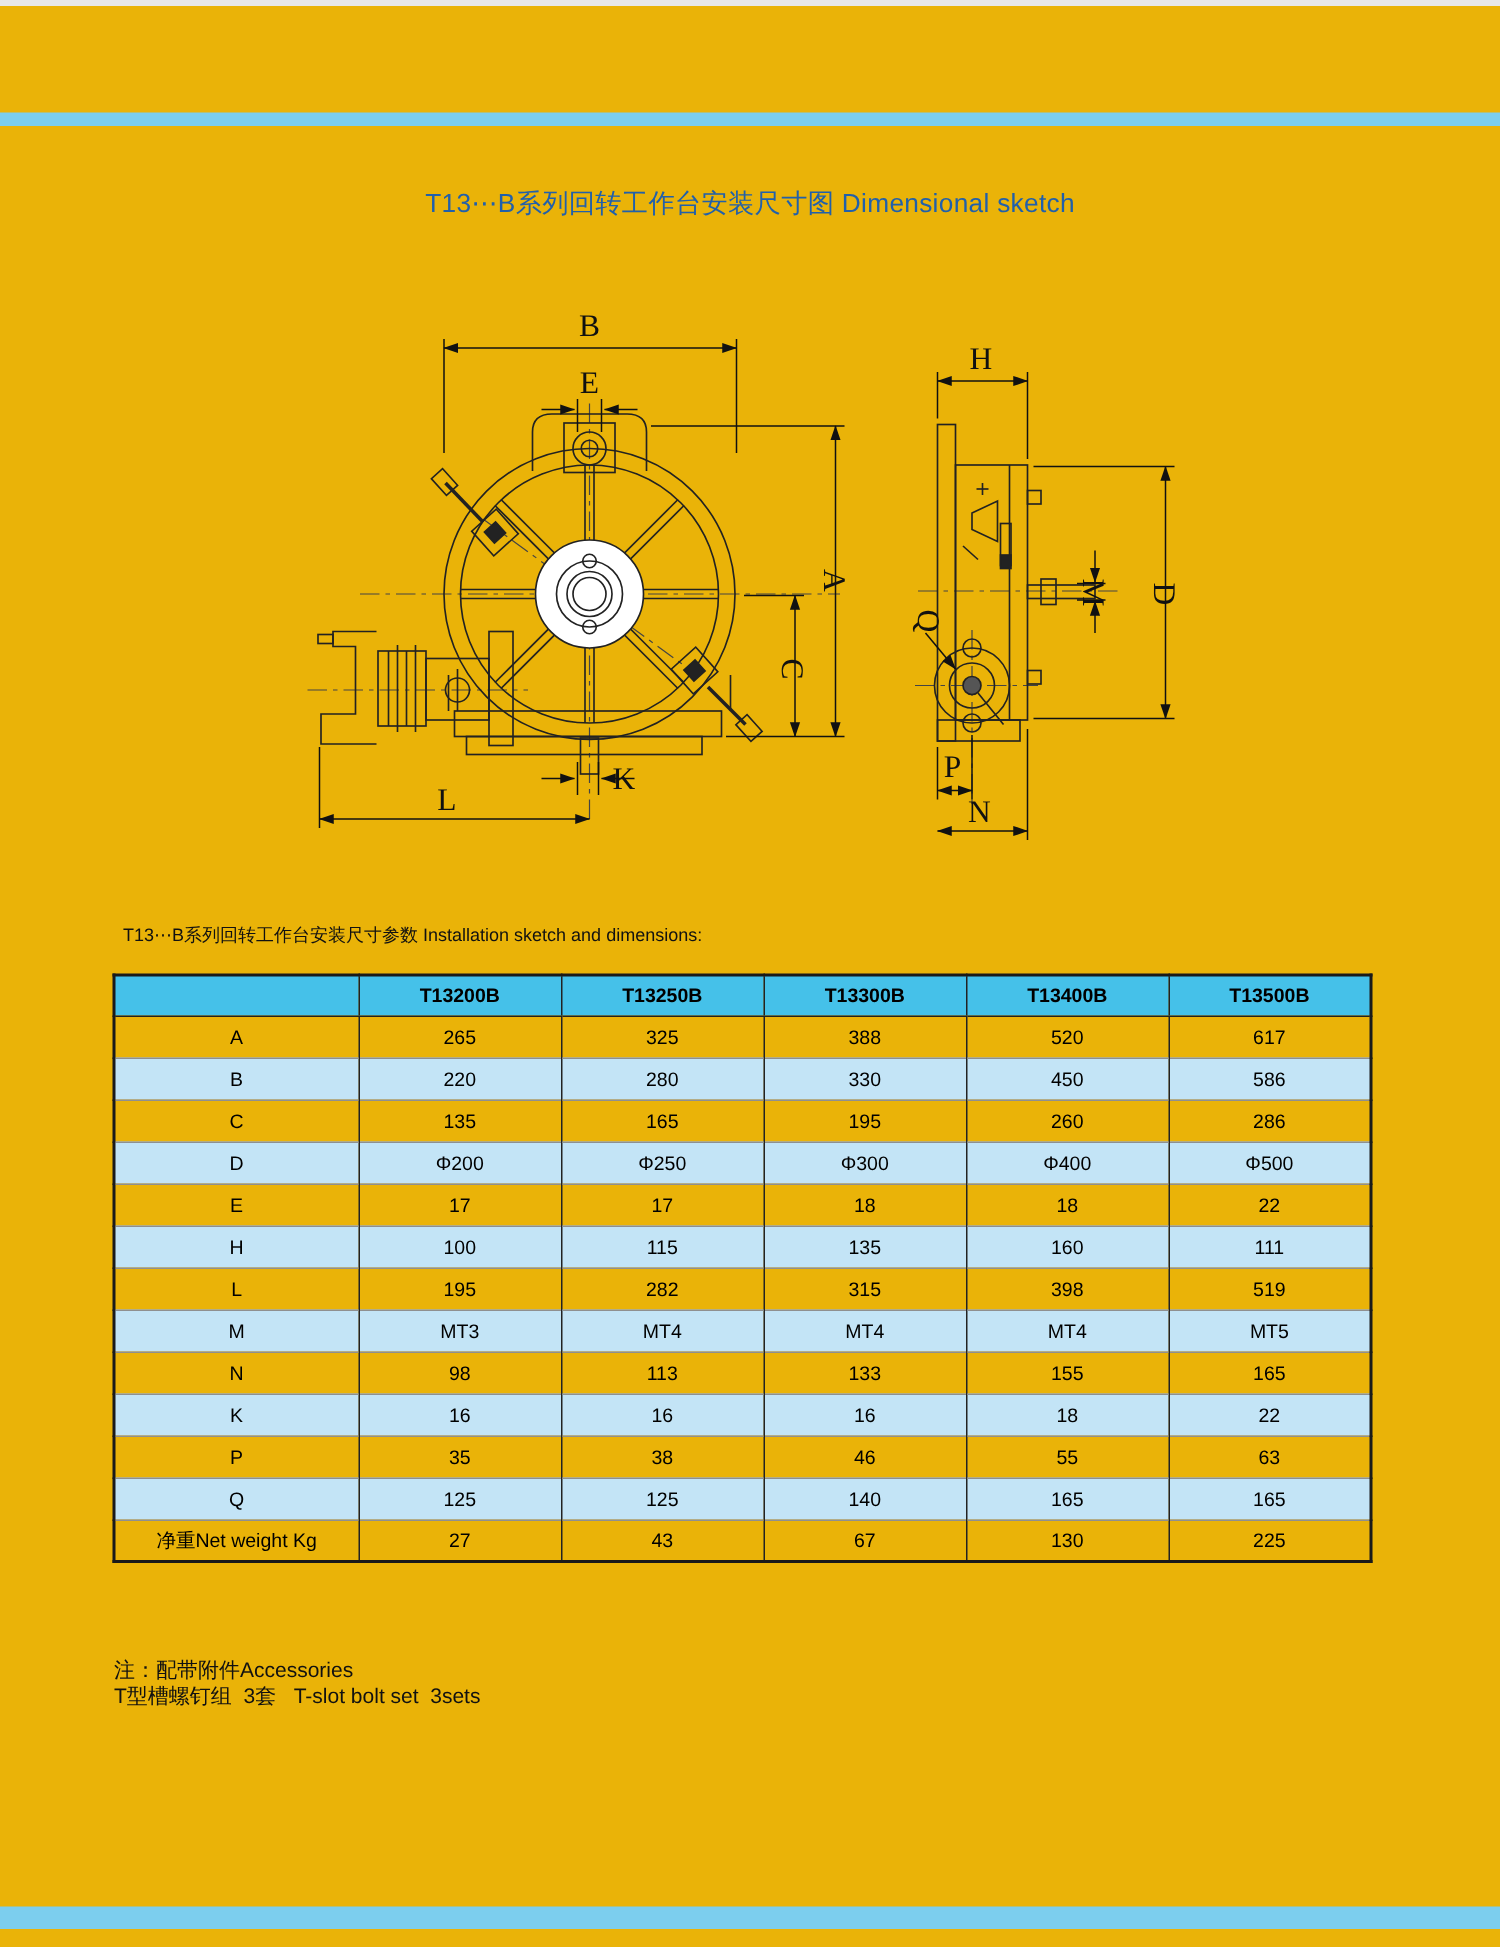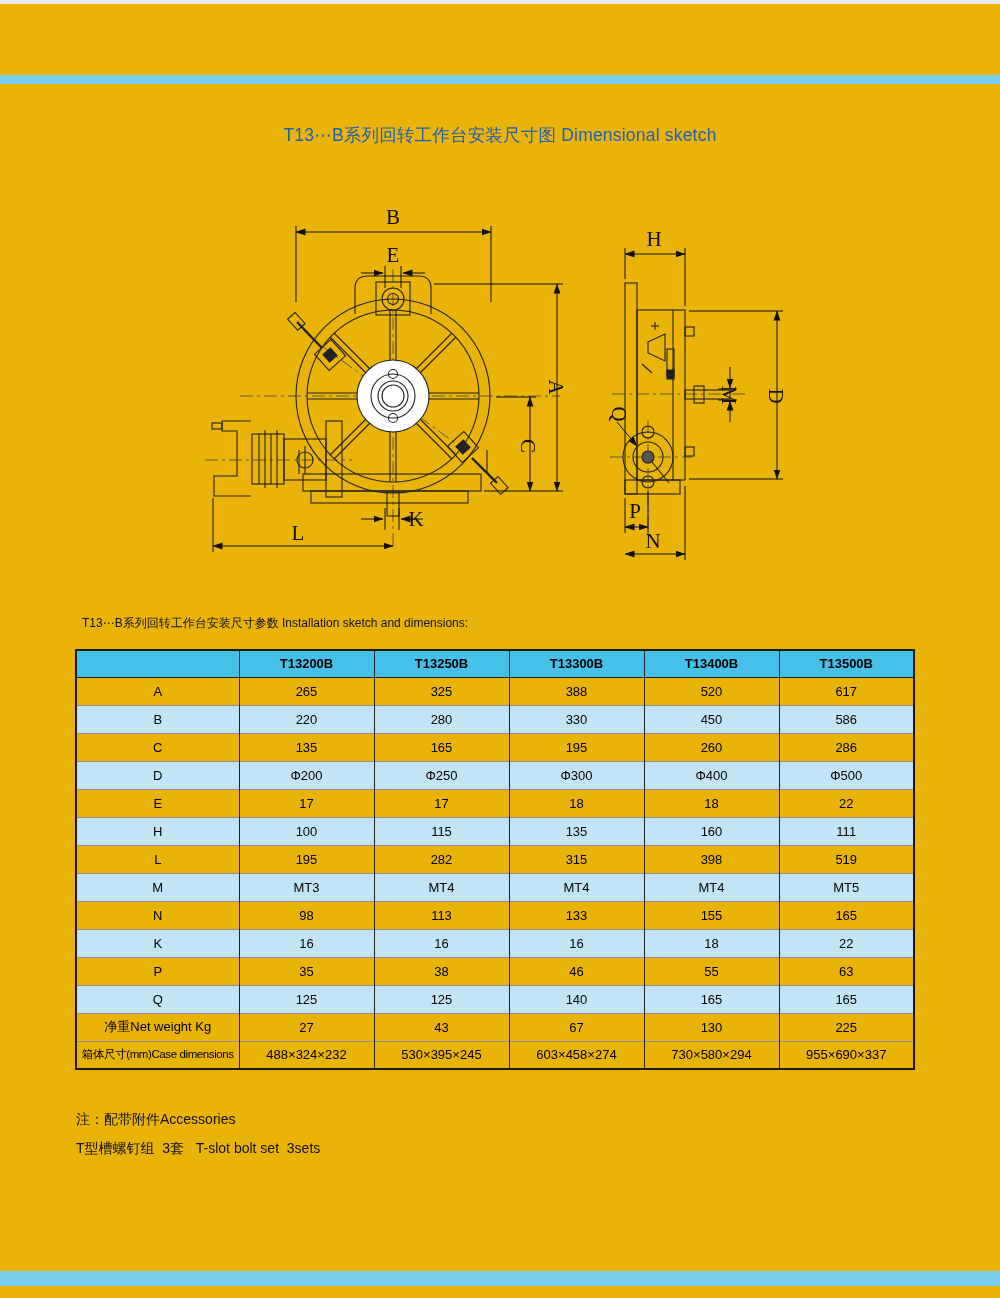--- a/index.html
+++ b/index.html
@@ -7,21 +7,21 @@
   }
   *{margin:0;padding:0;box-sizing:border-box}
   body{background:#e8e8e8;font-family:"Liberation Sans",sans-serif}
   .page{position:relative;width:1000px;height:1298px;background:#eab308;margin:4px auto;overflow:hidden}
   .bar{position:absolute;left:0;width:1000px;background:var(--accent)}
   .bar.top{top:71px;height:9px}
   .bar.bottom{top:1267px;height:15px}
   .doc-title{position:absolute;top:119px;left:0;width:1000px;text-align:center;
     color:var(--titleblue);font-size:17.5px;letter-spacing:.2px}
   .section-title{position:absolute;top:611px;left:82px;font-size:12px;color:#111}
-  .notes{position:absolute;top:1101px;left:76px;font-size:14px;color:#111;line-height:29px;white-space:pre}
+  .notes{position:absolute;top:1101px;left:76px;font-size:14px;color:#111;line-height:17px;white-space:pre}
   svg text{font-family:"Liberation Serif",serif;font-size:21px;fill:#111;font-style:normal}
   table.dims{position:absolute;top:645px;left:75px;width:838px;border-collapse:collapse;
     table-layout:fixed;border:2px solid #1a1a1a;font-size:13px;color:#000}
   table.dims th{background:var(--thead);height:27px;font-weight:bold;
     border-left:1.4px solid #222;border-bottom:1.4px solid #222;text-align:center}
   table.dims td{height:28px;text-align:center;border-left:1.4px solid #222;border-top:1px solid #8f8f8f}
   table.dims tr.alt td{background:var(--rowalt)}
   table.dims td.rowlabel{font-size:13px}
   table.dims td.rowlabel.small{font-size:11.5px;letter-spacing:-.4px}
 </style>
@@ -321,28 +321,20 @@
           <td>165</td>
         </tr>
         <tr>
           <td class="rowlabel">净重Net weight Kg</td>
           <td>27</td>
           <td>43</td>
           <td>67</td>
           <td>130</td>
           <td>225</td>
         </tr>
-        <tr>
-          <td class="rowlabel small">箱体尺寸(mm)Case dimensions</td>
-          <td>488×324×232</td>
-          <td>530×395×245</td>
-          <td>603×458×274</td>
-          <td>730×580×294</td>
-          <td>955×690×337</td>
-        </tr>
       </tbody>
   </table>
 
   <div class="notes"><span>注：配带附件Accessories</span>
 <span>T型槽螺钉组  3套   T-slot bolt set  3sets</span></div>
 
   <div class="bar bottom"></div>
 </div>
 
 </body></html>

